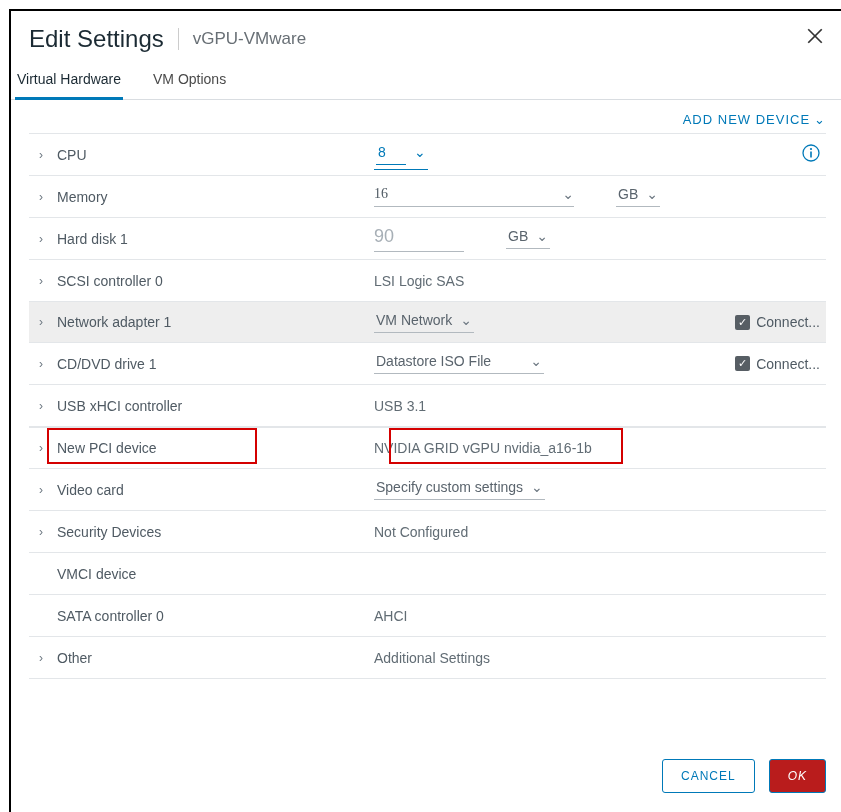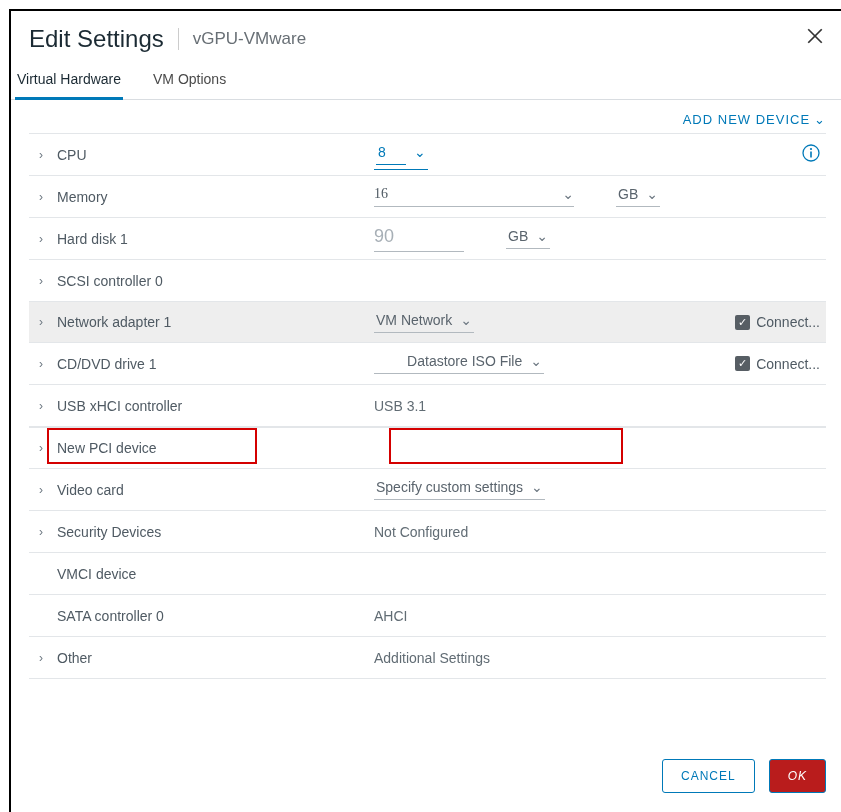--- a/index.html
+++ b/index.html
@@ -295,20 +295,23 @@
             <span class="caret">⌄</span>
           </span>
         </div>
       </div>
 
       <div class="row">
         <div class="lcol">
           <span class="expand-icon">›</span>
           <span class="label">SCSI controller 0</span>
         </div>
+        <div class="mcol">
+          <span class="val-static">LSI Logic SAS</span>
+        </div>
       </div>
 
       <div class="row shaded toplined">
         <div class="lcol">
           <span class="expand-icon">›</span>
           <span class="label">Network adapter 1</span>
         </div>
         <div class="mcol">
           <span class="underlined-span">
             <span class="dd-text">VM Network</span>
@@ -320,21 +323,21 @@
           <span>Connect...</span>
         </div>
       </div>
 
       <div class="row">
         <div class="lcol">
           <span class="expand-icon">›</span>
           <span class="label">CD/DVD drive 1</span>
         </div>
         <div class="mcol">
-          <span class="underlined-span" style="width:170px; justify-content:flex-end;">
+          <span class="underlined-span" style="width:170px; justify-content:space-between;">
             <span class="dd-text">Datastore ISO File</span>
             <span class="caret">⌄</span>
           </span>
         </div>
         <div class="rcol">
           <span class="checkbox">✓</span>
           <span>Connect...</span>
         </div>
       </div>
 
@@ -347,20 +350,23 @@
           <span class="val-static">USB 3.1</span>
         </div>
       </div>
 
       <div class="row row-pci">
         <div class="highlight-box hl1"></div>
         <div class="highlight-box hl2"></div>
         <div class="lcol">
           <span class="expand-icon">›</span>
           <span class="label">New PCI device</span>
+        </div>
+        <div class="mcol">
+          <span class="val-static">NVIDIA GRID vGPU nvidia_a16-1b</span>
         </div>
       </div>
 
       <div class="row">
         <div class="lcol">
           <span class="expand-icon">›</span>
           <span class="label">Video card</span>
         </div>
         <div class="mcol">
           <span class="underlined-span">

